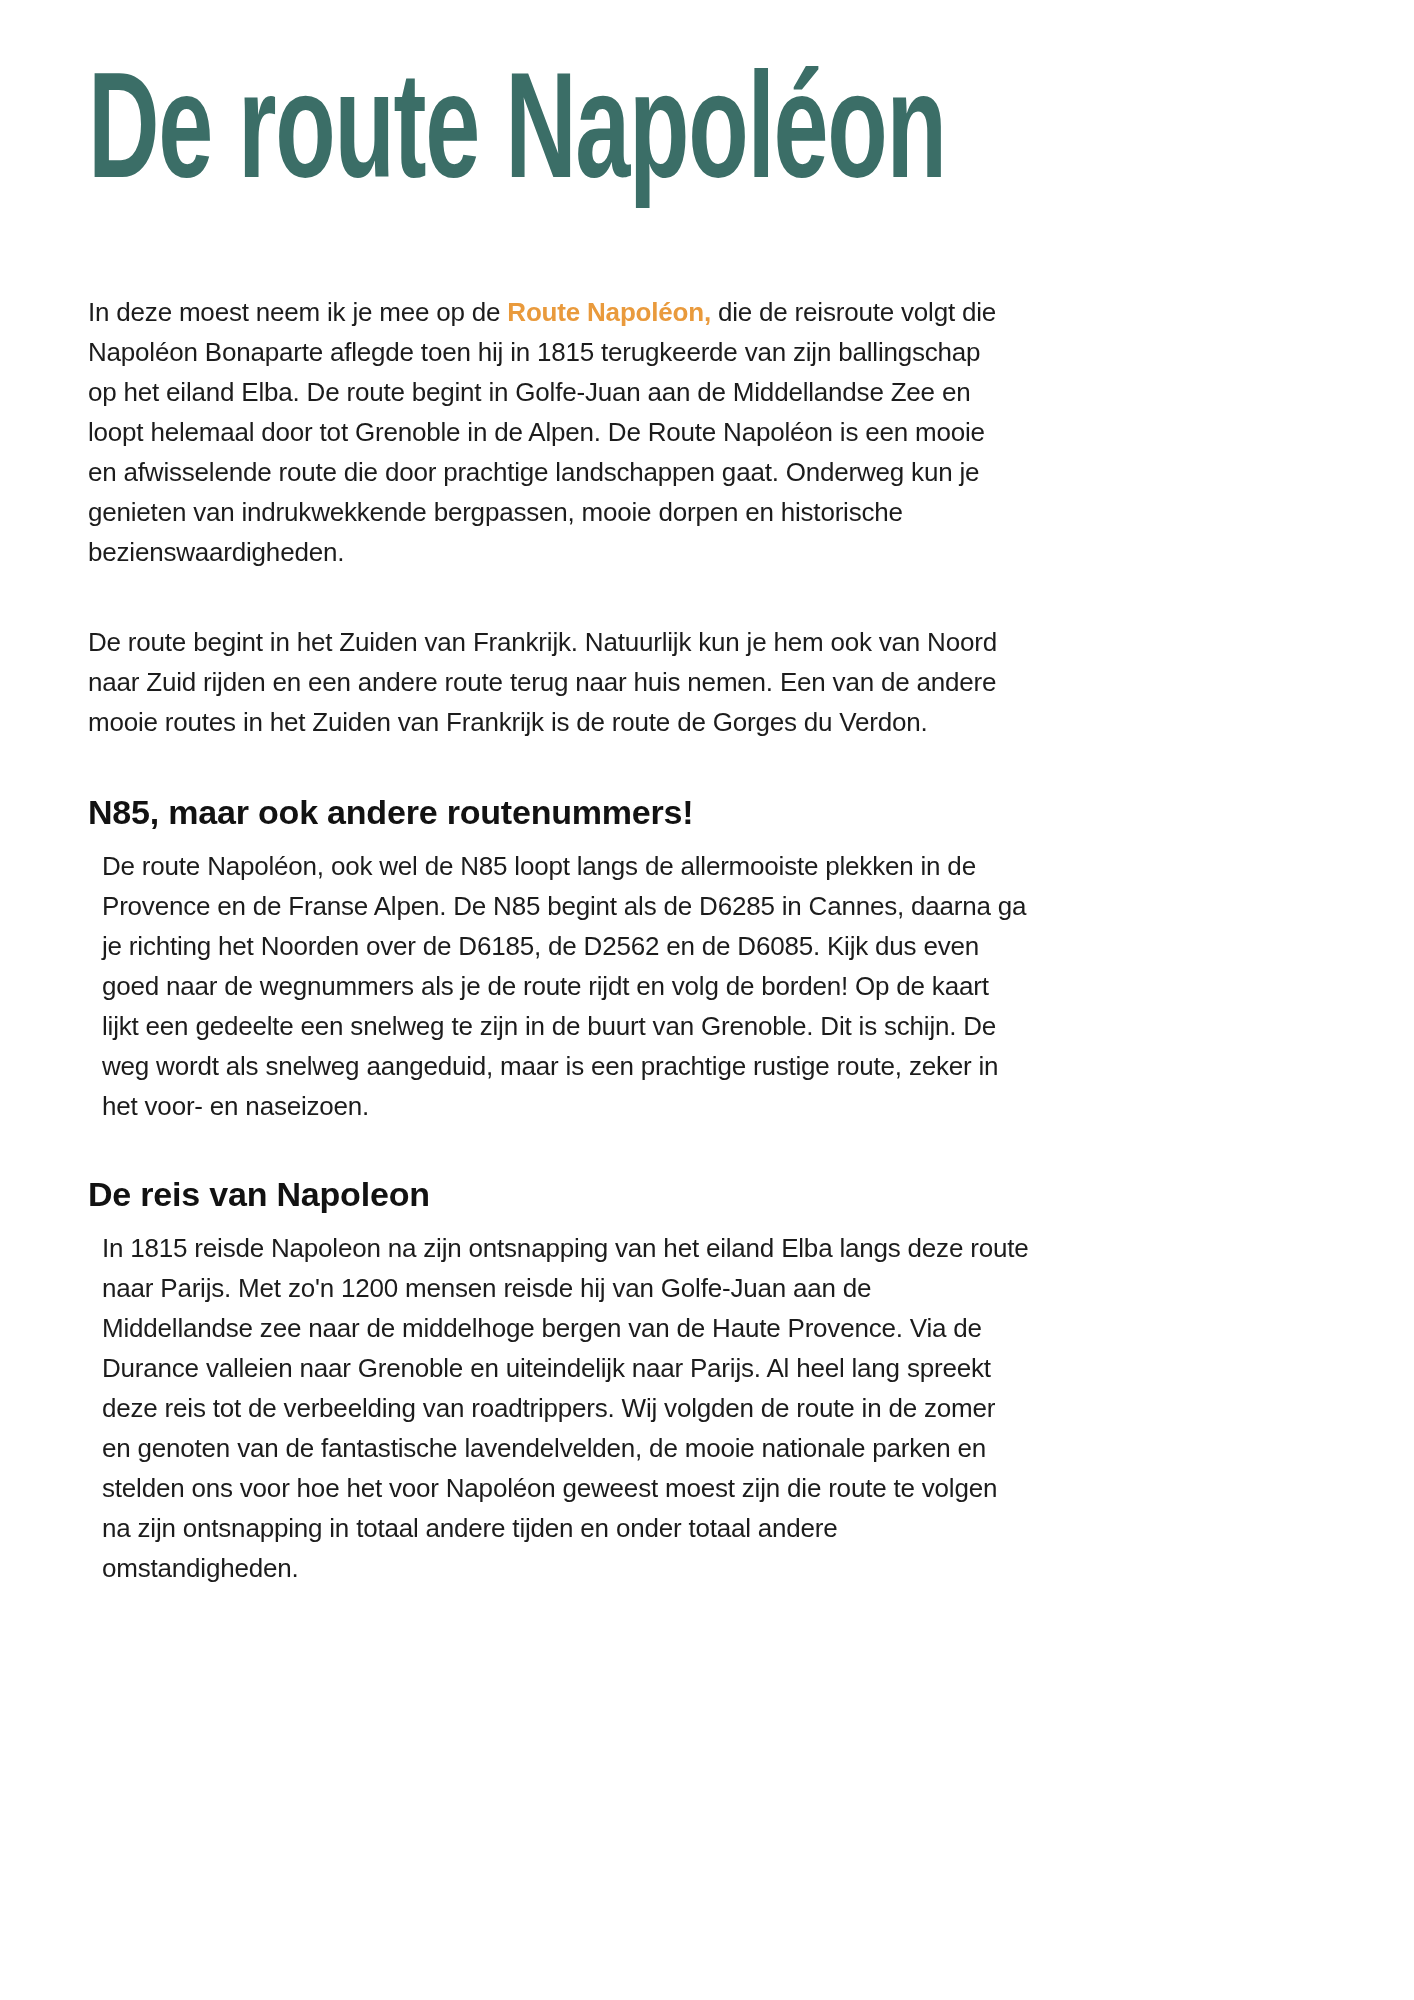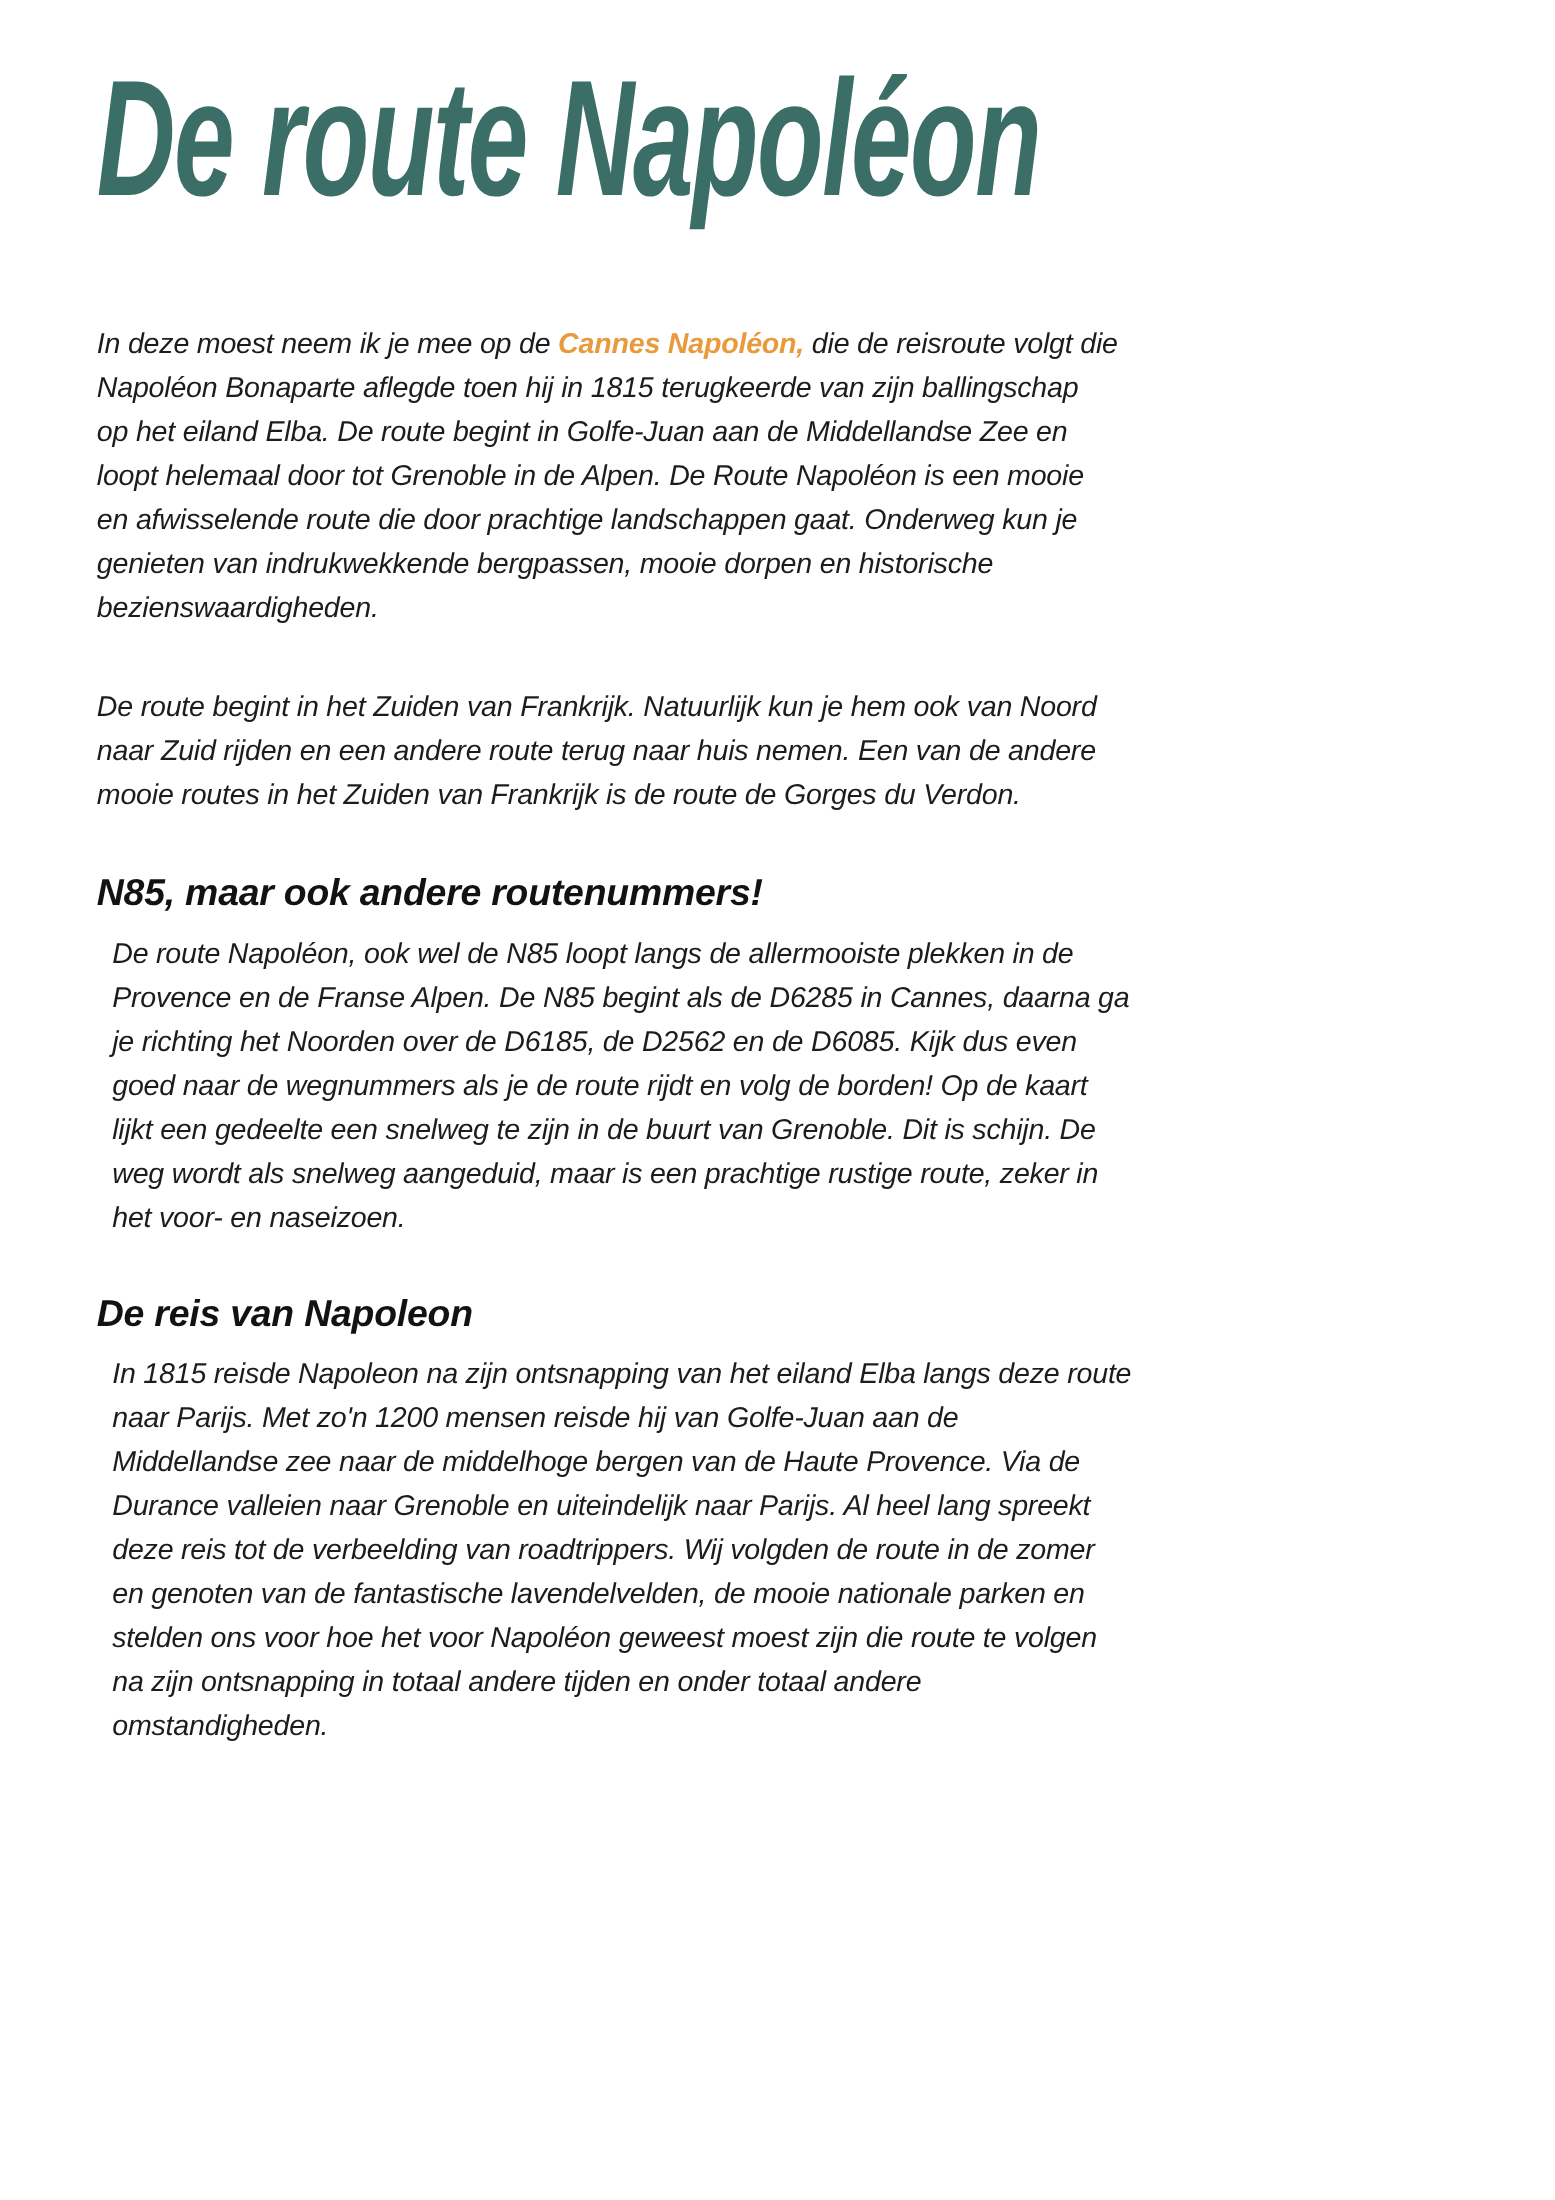--- a/index.html
+++ b/index.html
@@ -12,21 +12,20 @@
     position: relative;
     width: 1414px;
     height: 2000px;
     margin: 0 auto;
     background: #ffffff;
     box-sizing: border-box;
     padding: 50px 80px 0 88px;
     font-family: "Liberation Sans", sans-serif;
     color: #1c1c1c;
     overflow: hidden;
-    font-style: italic;
   }
   .title {
     margin: 0 0 92px 0;
     font-size: 150px;
     line-height: 150px;
     font-weight: bold;
     color: #3b6e67;
     white-space: nowrap;
     letter-spacing: -2px;
   }
@@ -63,21 +62,21 @@
     margin: 14px;
   }
 </style>
 </head>
 <body>
 
 <div class="page">
 
   <h1 class="title"><span class="title-inner">De route Napoléon</span></h1>
 
-  <p class="para"><span>In deze moest neem ik je mee op de </span><span class="highlight">Cannes Napoléon,</span><span> die de reisroute volgt die
+  <p class="para"><span>In deze moest neem ik je mee op de </span><span class="highlight">Route Napoléon,</span><span> die de reisroute volgt die
 Napoléon Bonaparte aflegde toen hij in 1815 terugkeerde van zijn ballingschap
 op het eiland Elba. De route begint in Golfe-Juan aan de Middellandse Zee en
 loopt helemaal door tot Grenoble in de Alpen. De Route Napoléon is een mooie
 en afwisselende route die door prachtige landschappen gaat. Onderweg kun je
 genieten van indrukwekkende bergpassen, mooie dorpen en historische
 bezienswaardigheden.</span></p>
 
   <p class="para">De route begint in het Zuiden van Frankrijk. Natuurlijk kun je hem ook van Noord
 naar Zuid rijden en een andere route terug naar huis nemen. Een van de andere
 mooie routes in het Zuiden van Frankrijk is de route de Gorges du Verdon.</p>

